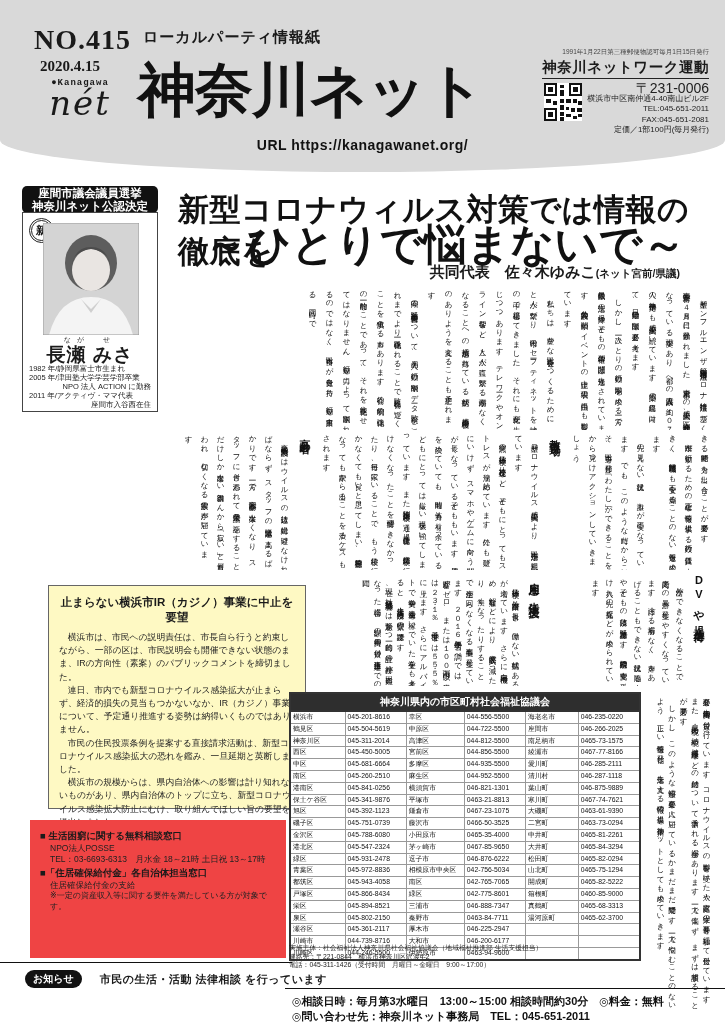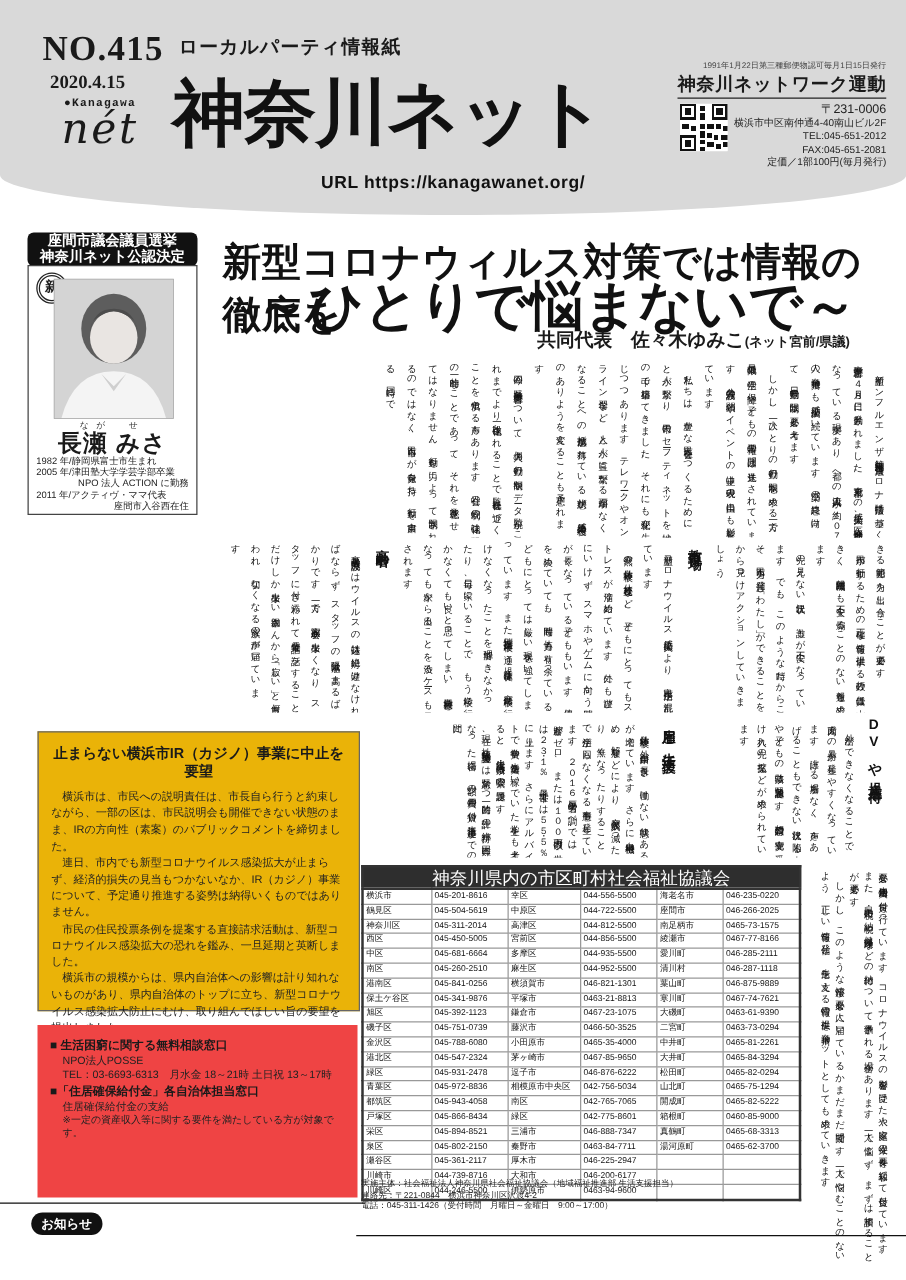--- a/index.html
+++ b/index.html
@@ -17,21 +17,21 @@
   .logo-n{font-family:"DejaVu Serif","Liberation Serif",serif;font-style:italic;font-size:34px;line-height:30px;letter-spacing:2px;}
   .paper-type{position:absolute;left:143px;top:28px;font-size:15px;font-weight:bold;letter-spacing:1px;}
   .main-title{position:absolute;left:138px;top:52px;font-size:58px;font-weight:900;letter-spacing:-1px;color:#111;}
   .mh-right{position:absolute;right:16px;top:48px;width:210px;text-align:right;}
   .pub-note{font-size:6.5px;color:#444;letter-spacing:0;}
   .org-name{display:inline-block;font-size:14.5px;font-weight:bold;border-bottom:1.5px solid #222;
             padding-bottom:1px;margin-top:1px;letter-spacing:0.5px;}
   .addr-row{display:flex;justify-content:flex-end;align-items:flex-start;margin-top:4px;gap:5px;}
   .qr{width:38px;height:38px;background:#fff;flex:0 0 auto;}
   .addr-lines{font-size:8px;line-height:10.5px;color:#222;}
-  .addr-lines .postal{font-size:10px;}
+  .addr-lines .postal{font-size:14px;}
   .site-url{position:absolute;left:0;right:0;top:137px;text-align:center;font-size:14px;font-weight:bold;
             letter-spacing:0.5px;color:#111;}
   
   .election-banner{position:absolute;left:22px;top:186px;width:136px;height:27px;background:#111;color:#fff;
             border-radius:5px;text-align:center;font-size:11.5px;font-weight:bold;line-height:13px;padding-top:1px;box-sizing:border-box;}
   .cand-box{position:absolute;left:22px;top:212px;width:136px;height:200px;border:1px solid #444;background:#fff;box-sizing:border-box;}
   .new-badge{position:absolute;left:8px;top:7px;width:19px;height:19px;border:1.5px solid #222;outline:1px solid #222;
             outline-offset:1px;border-radius:50%;text-align:center;font-size:11px;font-weight:bold;line-height:19px;}
   .cand-photo{position:absolute;left:20px;top:10px;width:96px;height:112px;}
   .furigana{position:absolute;left:0;right:0;top:122px;text-align:center;font-size:7px;letter-spacing:6px;color:#333;}
@@ -53,39 +53,39 @@
   .v-intro p{line-height:17px;}
   .v-band2{left:22px;top:430px;width:690px;height:140px;}
   .v-band2 p{line-height:16px;}
   .v-dv{left:552px;top:574px;width:160px;height:112px;}
   .v-dv p{line-height:14px;}
   .v-emp{left:287px;top:574px;width:260px;height:112px;}
   .v-emp p{line-height:11.5px;}
   .v-emp2{left:643px;top:692px;width:69px;height:322px;}
   .v-emp2 p{line-height:11.5px;}
   
-  .ir-box{position:absolute;left:30px;top:585px;width:258px;height:224px;border:1.5px solid #666;
-          box-sizing:border-box;padding:9px 10px;background:#eab308;}
+  .ir-box{position:absolute;left:48px;top:585px;width:258px;height:224px;border:1.5px solid #666;
+          box-sizing:border-box;padding:9px 10px;background:#fef9c3;}
   .ir-title{text-align:center;font-size:11.5px;font-weight:bold;margin-bottom:6px;}
   .ir-box p{margin:0;font-size:8.8px;line-height:13.2px;text-indent:1em;color:#222;}
   
   .consult{position:absolute;left:30px;top:820px;width:256px;height:138px;background:#ef4444;
            box-sizing:border-box;padding:8px 10px;}
   .c-title{font-size:9.5px;font-weight:bold;margin-top:2px;}
   .c-line{font-size:8.5px;line-height:11px;margin-left:10px;color:#222;}
   .c-body{font-size:8px;line-height:10.5px;margin-left:10px;color:#222;}
   
   .rule-left{position:absolute;left:0;top:962px;width:292px;border-top:1.5px solid #111;}
   .notice{position:absolute;left:25px;top:970px;display:flex;align-items:center;gap:18px;}
   .notice-badge{background:#111;color:#fff;border-radius:9px;font-size:10px;font-weight:bold;padding:2px 8px;}
   .notice-text{font-size:11px;font-weight:bold;letter-spacing:0.5px;}
   
   .wtable{position:absolute;left:289px;top:692px;width:352px;border-collapse:collapse;
           border:2px solid #333;background:#fff;}
-  .wtable caption{background:#2e2e2e;color:#fff;font-size:14px;font-weight:normal;height:16px;line-height:16px;
+  .wtable caption{background:#2e2e2e;color:#fff;font-size:10px;font-weight:bold;height:16px;line-height:16px;
           border:2px solid #333;border-bottom:none;caption-side:top;}
   .wtable td{border:0.5px solid #999;font-size:6.8px;height:10.8px;line-height:1;padding:0 2px;white-space:nowrap;color:#111;}
   .wtable td.area{width:55px;}
   .wtable td.tel{width:61px;}
   .t-notes{position:absolute;left:289px;top:944px;font-size:6.8px;line-height:8.6px;color:#222;}
   .rule-right{position:absolute;left:285px;top:988px;width:440px;border-top:1.5px solid #111;}
   .footer-info{position:absolute;left:292px;top:994px;font-size:11px;font-weight:bold;line-height:15px;color:#111;}
 </style>
 </head>
 <body>
@@ -107,21 +107,21 @@
     <div class="addr-row">
       <svg class="qr" viewBox="0 0 21 21" shape-rendering="crispEdges">
         <rect width="21" height="21" fill="#fff"></rect>
         <path fill="#111" d="M0 0h7v7H0zM14 0h7v7h-7zM0 14h7v7H0z"></path>
         <path fill="#fff" d="M1 1h5v5H1zM15 1h5v5h-5zM1 15h5v5H1z"></path>
         <path fill="#111" d="M2 2h3v3H2zM16 2h3v3h-3zM2 16h3v3H2zM9 1h2v2H9zM9 4h2v3H9zM12 9h3v2h-3zM9 9h2v2H9zM1 9h3v2H1zM5 10h2v2H5zM16 9h2v2h-2zM19 10h2v2h-2zM9 12h2v3H9zM12 13h2v2h-2zM15 14h2v2h-2zM18 14h3v2h-3zM9 16h2v2H9zM12 17h3v2h-3zM16 18h2v2h-2zM19 17h2v2h-2zM9 19h2v2H9z"></path>
       </svg>
       <div class="addr-lines">
         <div class="postal">〒231-0006</div>
         <div>横浜市中区南仲通4-40南山ビル2F</div>
-        <div>TEL:045-651-2012</div>
+        <div>TEL:045-651-2011</div>
         <div>FAX:045-651-2081</div>
         <div>定価／1部100円(毎月発行)</div>
       </div>
     </div>
   </div>
   <div class="site-url">URL https://kanagawanet.org/</div>
 
   <div class="election-banner">
     <div>座間市議会議員選挙</div>
     <div>神奈川ネット公認決定</div>
@@ -201,20 +201,21 @@
     <div class="c-line">NPO法人POSSE</div>
     <div class="c-line">TEL：03-6693-6313　月水金 18～21時 土日祝 13～17時</div>
     <div class="c-title">■「住居確保給付金」各自治体担当窓口</div>
     <div class="c-line">住居確保給付金の支給</div>
     <div class="c-body">※一定の資産収入等に関する要件を満たしている方が対象です。</div>
   </div>
 
   <div class="rule-left"></div>
   <div class="notice">
     <span class="notice-badge">お知らせ</span>
+    <span class="notice-text">市民の生活・活動 法律相談 を行っています</span>
   </div>
 
   <table class="wtable">
     <caption>神奈川県内の市区町村社会福祉協議会</caption>
     <tbody>
         <tr>
           <td class="area">横浜市</td>
           <td class="tel">045-201-8616</td>
           <td class="area">幸区</td>
           <td class="tel">044-556-5500</td>
@@ -383,14 +384,18 @@
         </tr>
       </tbody>
   </table>
   <div class="t-notes">
     <div>実施主体：社会福祉法人神奈川県社会福祉協議会（地域福祉推進部 生活支援担当）</div>
     <div>連絡先：〒221-0844　横浜市神奈川区沢渡4-2</div>
     <div>電話：045-311-1426（受付時間　月曜日～金曜日　9:00～17:00）</div>
   </div>
 
   <div class="rule-right"></div>
+  <div class="footer-info">
+    <div>◎相談日時：毎月第3水曜日　13:00～15:00 相談時間約30分　◎料金：無料</div>
+    <div>◎問い合わせ先：神奈川ネット事務局　TEL：045-651-2011</div>
+  </div>
 
 </div>
 
 </body></html>

